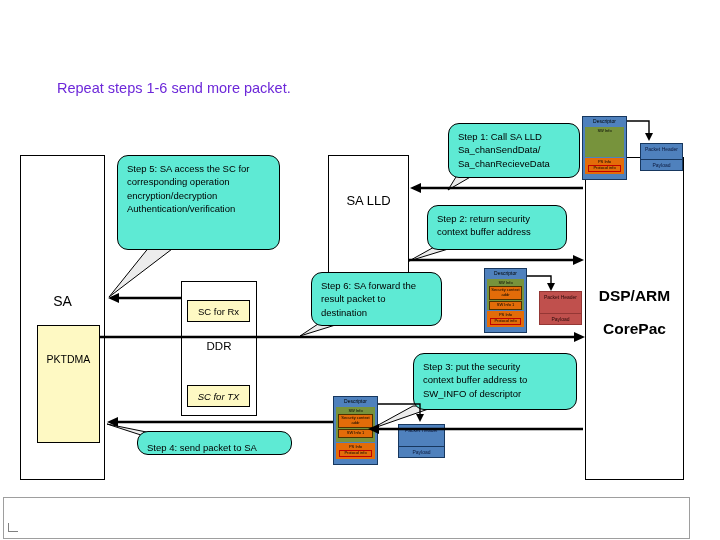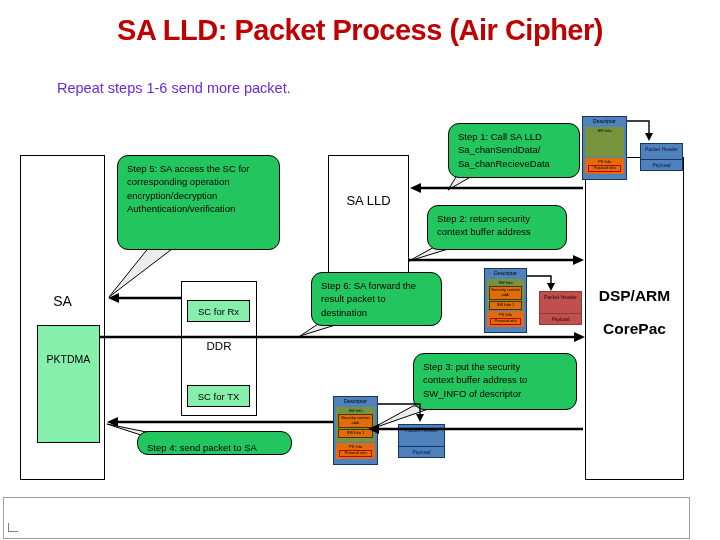--- a/index.html
+++ b/index.html
@@ -5,25 +5,25 @@
   html,body { margin:0; padding:0; background:#fff; }
   .slide { position:relative; width:720px; height:540px; background:#ffffff;
            font-family:"Liberation Sans", sans-serif; overflow:hidden; }
   .abs { position:absolute; box-sizing:border-box; }
 
   .title { left:0; top:14px; width:720px; text-align:center;
            font-size:29px; font-weight:bold; color:#C00000; letter-spacing:-0.5px; }
   .subtitle { left:57px; top:80px; font-size:14.5px; color:#6d28d9; }
 
   .wbox  { background:#fff; border:1.4px solid #000; z-index:1; }
-  .beige { background:#86efac; border:1.2px solid #000; z-index:2; }
+  .beige { background:#fef9c3; border:1.2px solid #000; z-index:2; }
 
   .lbl { color:#000; text-align:center; }
 
-  .callout { background:#22c55e; border:1.2px solid #000; border-radius:11px;
+  .callout { background:#5eead4; border:1.2px solid #000; border-radius:11px;
              font-size:9.5px; line-height:1.42; color:#000; white-space:pre-line;
              padding:6px 9px; z-index:3; }
 
   svg.layer { position:absolute; left:0; top:0; pointer-events:none; }
   #tails-layer  { z-index:2; }
   #arrows-layer { z-index:4; }
 
   
   .desc { background:#4F81BD; border:1px solid #17375E; display:flex;
           flex-direction:column; padding:1px 2px 5px 2px; gap:1px; z-index:3; }
@@ -51,40 +51,39 @@
 
   .footer-ph { background:#fff; border:1px solid #9e9e9e; z-index:1; }
   .corner-mark { border-left:1px solid #808080; border-bottom:1px solid #808080;
                  width:10px; height:9px; z-index:2; }
 </style>
 </head>
 <body>
 
 <div class="slide">
 
-  <div class="abs title">SA LLD: Packet Process (Air Cipher)</div>
   <div class="abs subtitle">Repeat steps 1-6 send more packet.</div>
 
   <div class="abs wbox" style="left:20px; top:155px; width:85px; height:325px;">
     <div class="abs lbl" style="left:0; right:0; top:137px; font-size:14px;">SA</div>
     <div class="abs beige" style="left:16px; top:169px; width:63px; height:118px;">
       <div class="lbl" style="margin-top:27px; font-size:10.5px;">PKTDMA</div>
     </div>
   </div>
 
   <div class="abs wbox" style="left:328px; top:155px; width:81px; height:122px;">
     <div class="lbl" style="margin-top:37px; font-size:13px;">SA LLD</div>
   </div>
 
   <div class="abs wbox" style="left:181px; top:281px; width:76px; height:135px;">
     <div class="abs beige" style="left:5px; top:18px; width:63px; height:22px;">
       <div class="lbl" style="margin-top:5px; font-size:9.5px;">SC for Rx</div>
     </div>
     <div class="abs lbl" style="left:0; right:0; top:58px; font-size:11.5px;">DDR</div>
-    <div class="abs beige" style="left:5px; top:103px; width:63px; height:22px;">
+    <div class="abs beige" style="left:5px; top:103px; width:63px; height:22px;font-style:italic;">
       <div class="lbl" style="margin-top:5px; font-size:9.5px;">SC for TX</div>
     </div>
   </div>
 
   <div class="abs wbox" style="left:585px; top:157px; width:99px; height:323px;font-weight:bold;">
     <div class="lbl" style="margin-top:129px; font-size:15.5px;">DSP/ARM</div>
     <div class="lbl" style="margin-top:15px; font-size:15.5px;">CorePac</div>
   </div>
 
   <div class="abs footer-ph" style="left:3px; top:497px; width:687px; height:42px;"></div>

